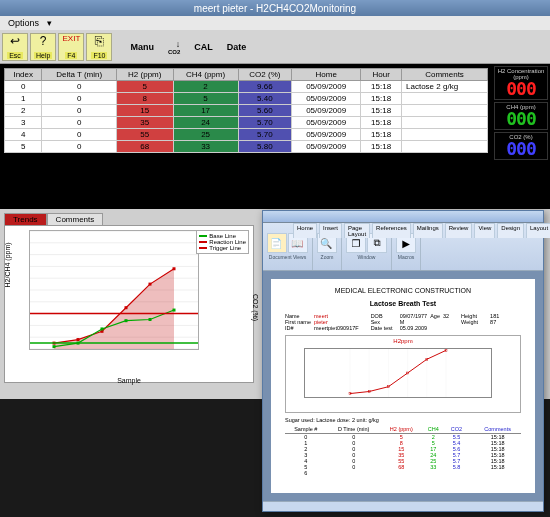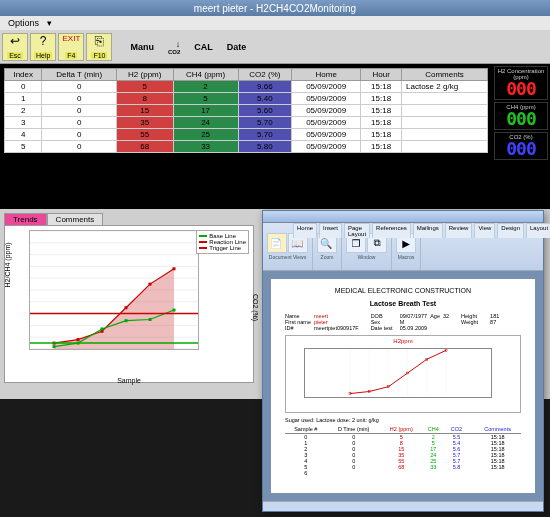--- a/index.html
+++ b/index.html
@@ -30,21 +30,21 @@
   .gauge { border: 1px solid #333; padding: 1px; text-align: center; text-decoration: underline; }
   .gauge-label { font-size: 6px; color: #ccc; }
   .seven-seg { font-family: monospace; font-size: 18px; font-weight: bold; letter-spacing: -1px; line-height: 1; }
   .seg-red { color: #ff2020; }
   .seg-green { color: #20c020; }
   .seg-blue { color: #4040ff; }
   
   .bottom-panel { background: #cfcfcf; padding: 4px; height: 190px; position: relative; }
   .tab-strip { display: flex; gap: 0; }
   .tab { background: #e0e0e0; border: 1px solid #999; border-bottom: none; padding: 1px 8px; font-size: 8px; }
-  .tab.active { background: #ec4899; }
+  .tab.active { background: #b91c1c; }
   .chart-box { background: #fff; border: 1px solid #999; width: 250px; height: 158px; position: relative; padding: 4px 4px 4px 24px; }
   .chart-inner { position: relative; width: 170px; height: 120px; border: 1px solid #aaa; }
   .legend { position: absolute; right: 4px; top: 4px; background: #fff; border: 1px solid #aaa; padding: 2px; font-size: 6px; }
   .legend div { display: flex; align-items: center; gap: 2px; }
   .leg-sw { width: 8px; height: 2px; }
   .y-axis-label { position: absolute; left: 2px; top: 50%; transform: rotate(-90deg) translateX(20px); transform-origin: left; font-size: 7px; }
   .y2-label { position: absolute; right: -16px; top: 50%; transform: rotate(90deg); font-size: 7px; }
   .x-label { position: absolute; bottom: -2px; left: 50%; transform: translateX(-50%); font-size: 7px; }
   
   

